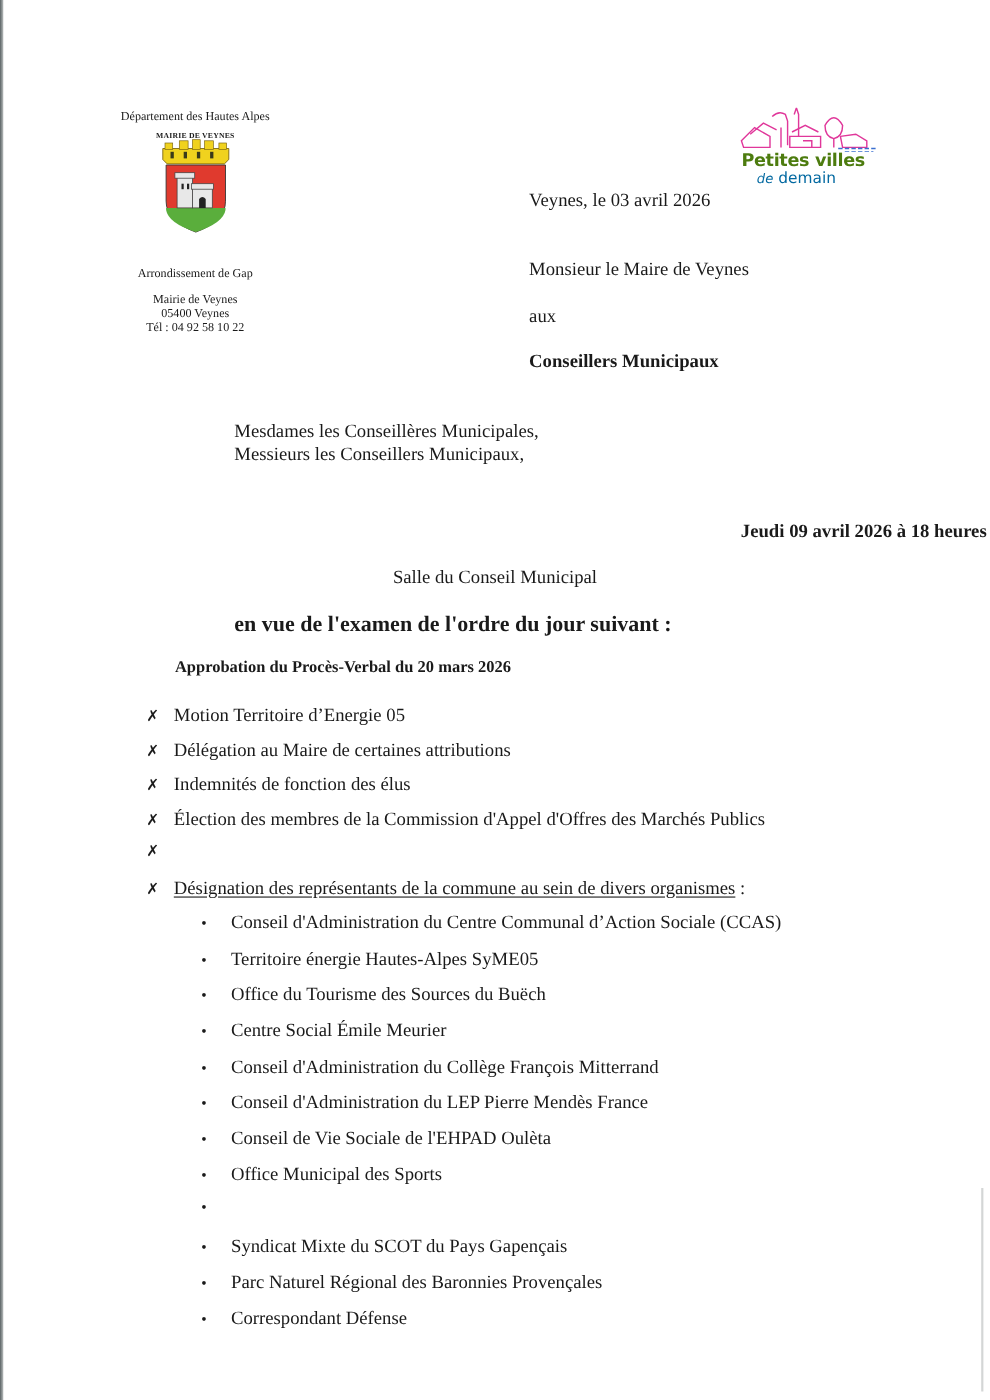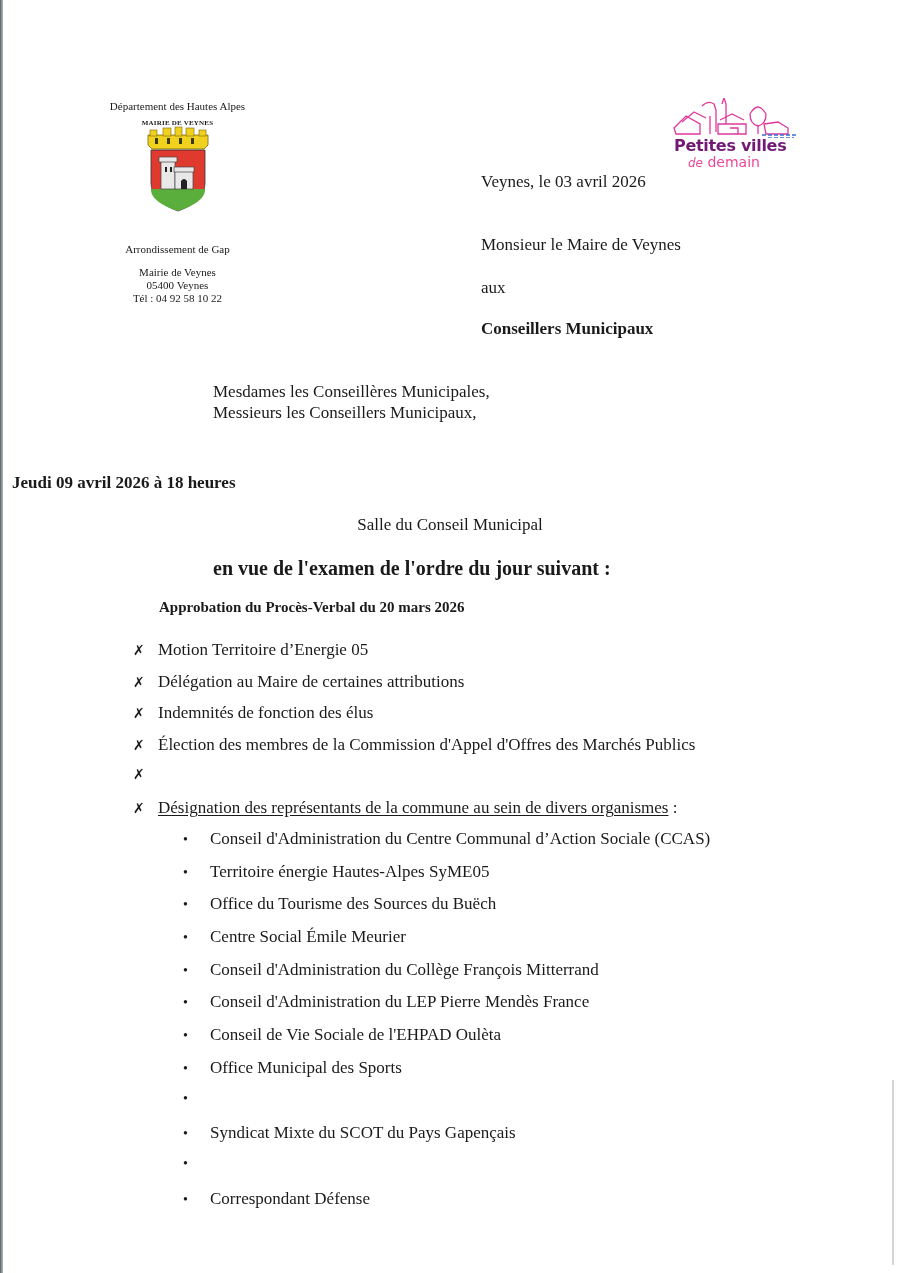--- a/index.html
+++ b/index.html
@@ -15,36 +15,36 @@
     .crest-wrap { position: relative; width: 90px; height: 100px; margin: 4px auto 0; }
     .crest-label { position: absolute; top: 0; left: 0; width: 90px; text-align: center; font-size: 7px; letter-spacing: 0.2px; font-weight: bold; }
     .crest-svg { position: absolute; top: 8px; left: 12px; }
     .arr { display: block; margin-top: 26px; }
     .addr { margin-top: 10px; }
     .addr span { display: block; }
 
     
     .pvd-logo { position: absolute; left: 668px; top: 98px; width: 140px; height: 78px; }
     .pvd-drawing { position: absolute; left: 4px; top: 0; }
-    .pvd-title { position: absolute; left: 6px; top: 38px; font-family: "DejaVu Sans", "Liberation Sans", sans-serif; font-weight: bold; font-size: 16px; color: #701a75; letter-spacing: -0.3px; white-space: nowrap; }
-    .pvd-sub { position: absolute; left: 20px; top: 56px; font-family: "DejaVu Sans", "Liberation Sans", sans-serif; font-size: 14px; color: #ec4899; white-space: nowrap; }
+    .pvd-title { position: absolute; left: 6px; top: 38px; font-family: "DejaVu Sans", "Liberation Sans", sans-serif; font-weight: bold; font-size: 16px; color: #4d7c0f; letter-spacing: -0.3px; white-space: nowrap; }
+    .pvd-sub { position: absolute; left: 20px; top: 56px; font-family: "DejaVu Sans", "Liberation Sans", sans-serif; font-size: 14px; color: #0369a1; white-space: nowrap; }
     .pvd-sub .de { font-style: italic; font-size: 12px; }
 
     
     .date-line { position: absolute; left: 481px; top: 172px; font-size: 17px; }
     .to-line { position: absolute; left: 481px; top: 235px; font-size: 17px; }
     .aux-line { position: absolute; left: 481px; top: 278px; font-size: 17px; }
     .recipients { position: absolute; left: 481px; top: 319px; font-size: 17px; font-weight: bold; }
 
     
     .salutation { position: absolute; left: 213px; top: 381px; font-size: 17px; line-height: 21px; }
     .salutation span { display: block; }
 
     
-    .meeting-when { position: absolute; left: 0; width: 900px; top: 473px; text-align: left; font-size: 17px; font-weight: bold; padding-left: 15px; }
+    .meeting-when { position: absolute; left: 0; width: 900px; top: 473px; text-align: right; font-size: 17px; font-weight: bold; padding-left: 15px; }
     .meeting-when span { position: relative; left: -3px; }
     .meeting-where { position: absolute; left: 0; width: 900px; top: 515px; text-align: center; font-size: 17px; }
     .meeting-where span { position: relative; left: 0px; }
     .agenda-intro { position: absolute; left: 213px; top: 557px; font-size: 20px; font-weight: bold; }
     .approval { position: absolute; left: 159px; top: 599px; font-size: 15px; font-weight: bold; }
 
     
     .agenda-list { position: absolute; left: 133px; top: 640px; list-style: none; }
     .agenda-item { display: flex; align-items: baseline; height: 31.6px; font-size: 17px; }
     .x-mark { width: 25px; font-family: "DejaVu Sans", sans-serif; font-size: 14px; font-style: italic; }
@@ -198,18 +198,19 @@
     </li>
   <li class="sub-item">
       <span class="dot">•</span>
     </li>
   <li class="sub-item">
       <span class="dot">•</span>
       <span>Syndicat Mixte du SCOT du Pays Gapençais</span>
     </li>
   <li class="sub-item">
       <span class="dot">•</span>
+      <span>Parc Naturel Régional des Baronnies Provençales</span>
     </li>
   <li class="sub-item">
       <span class="dot">•</span>
       <span>Correspondant Défense</span>
     </li>
 </ul>
 
 </body></html>

